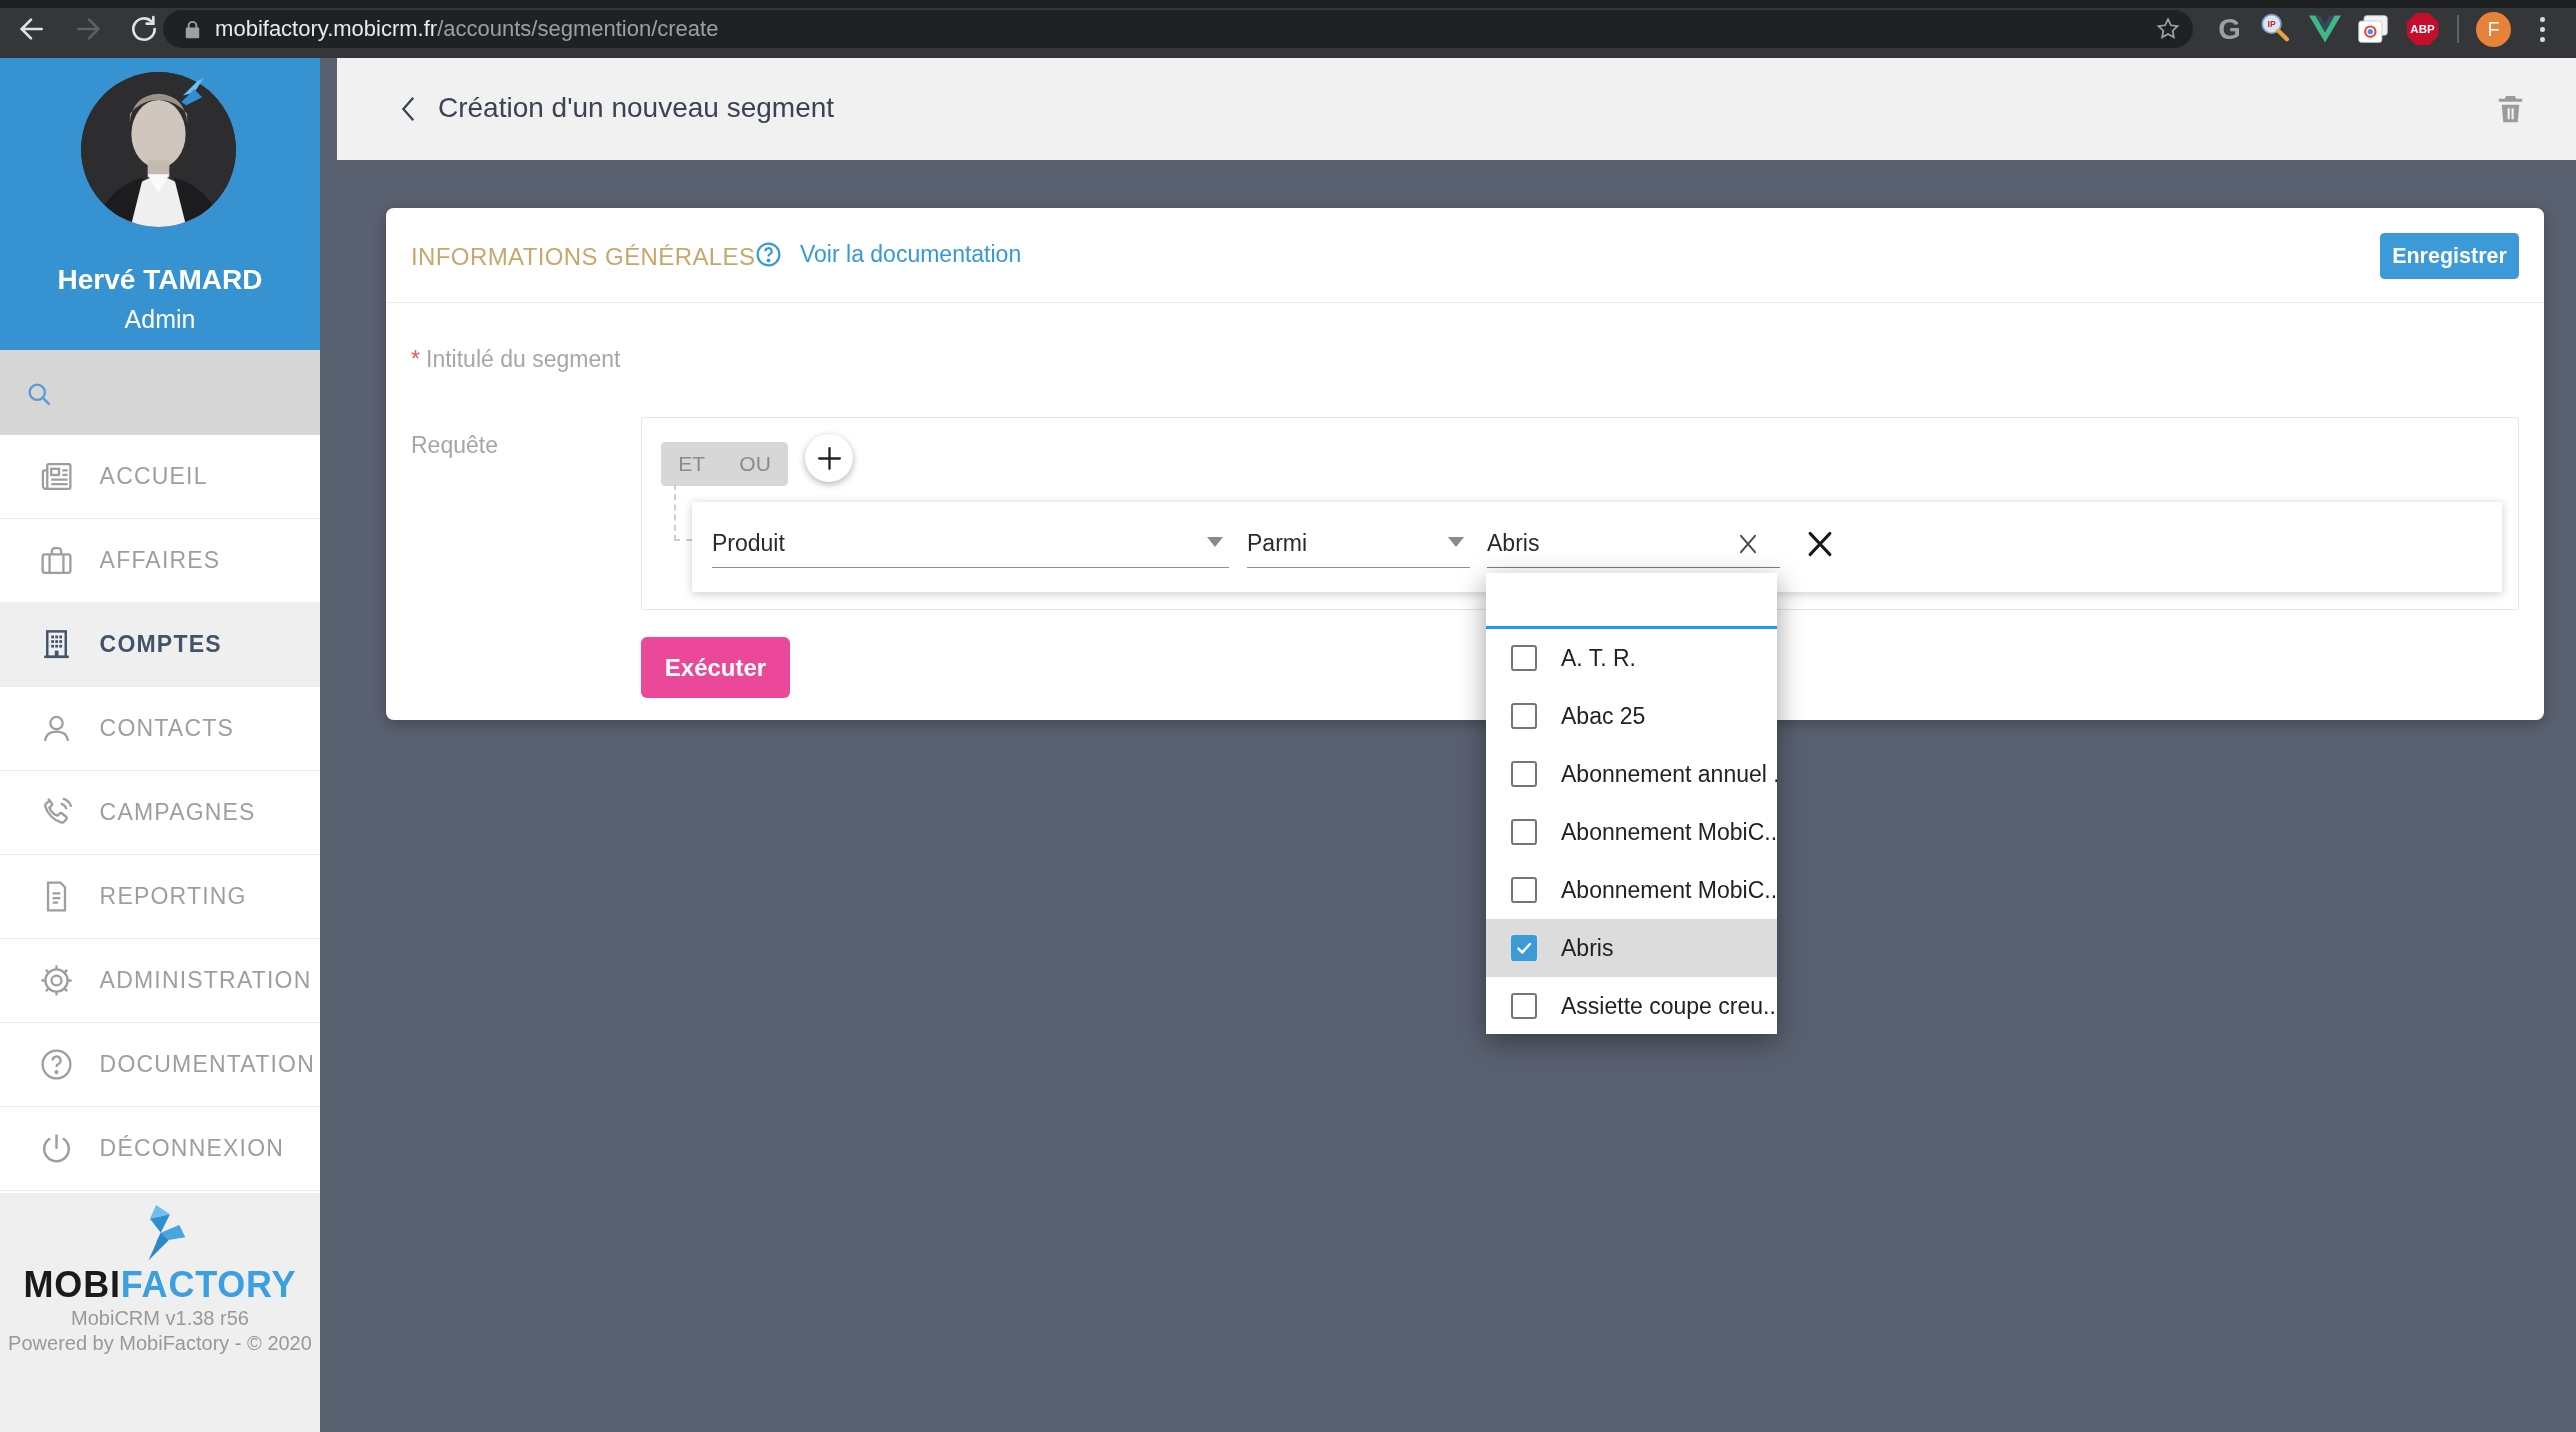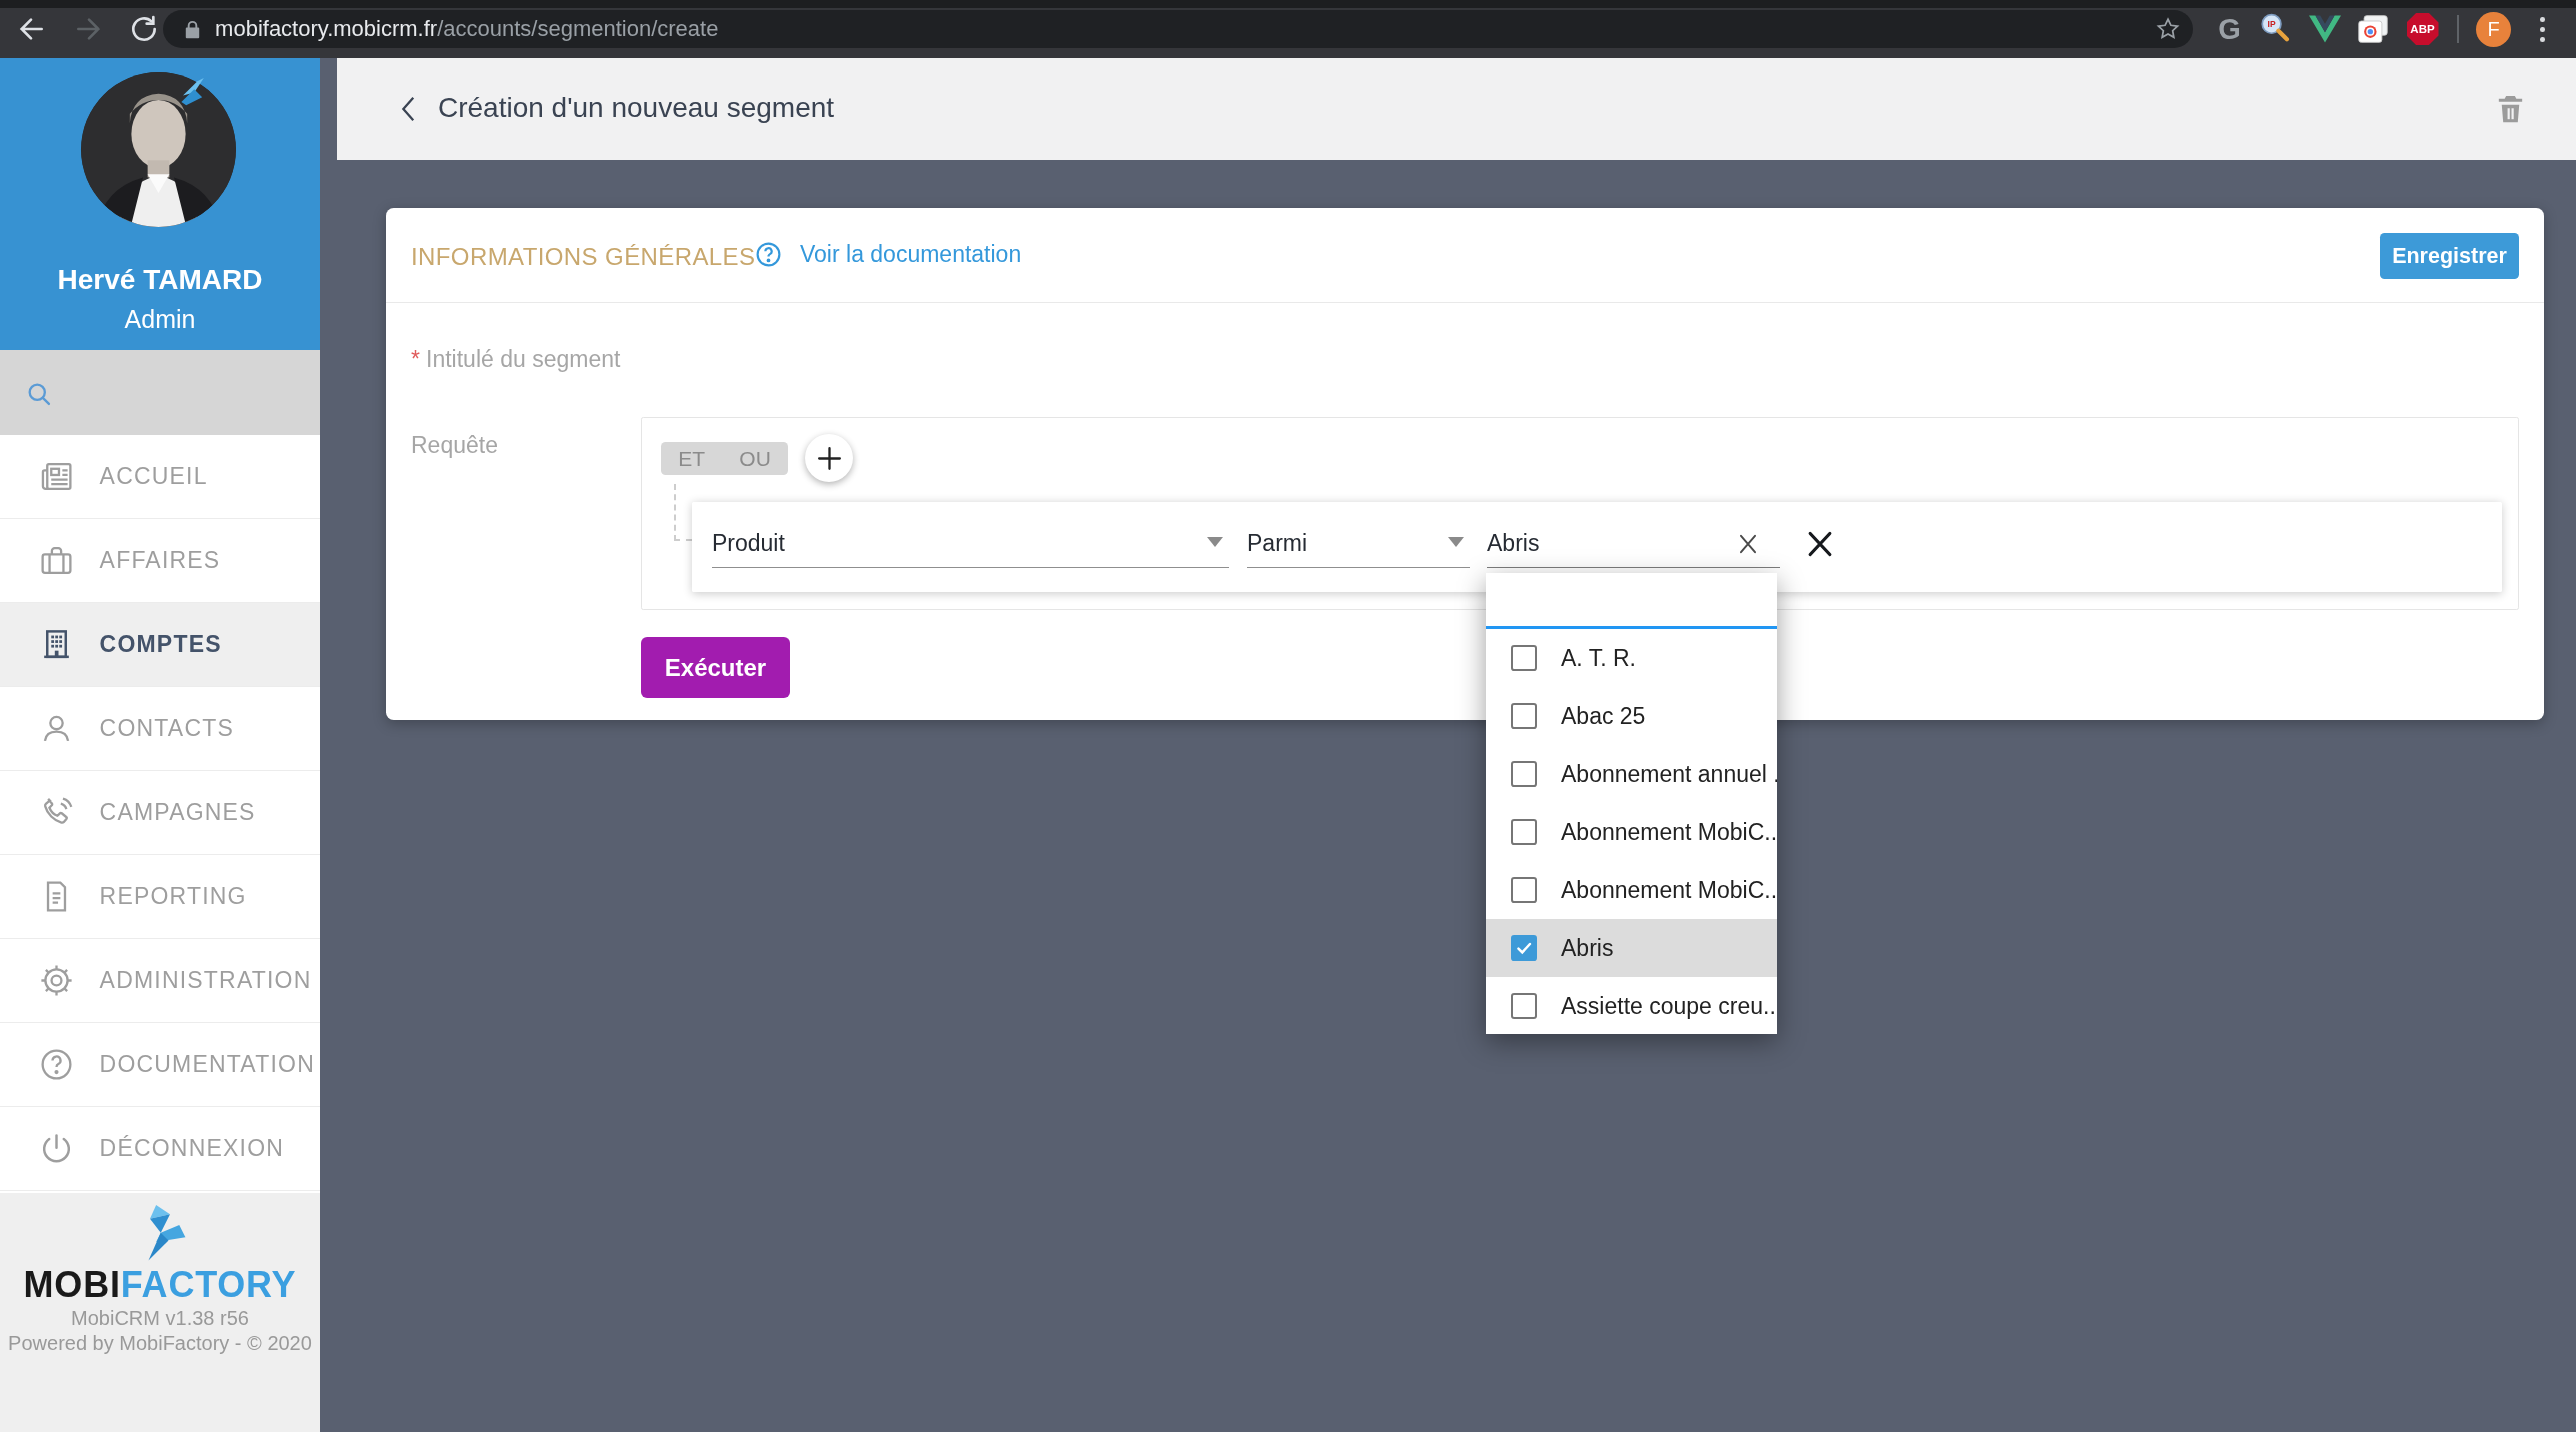--- a/index.html
+++ b/index.html
@@ -65,33 +65,33 @@
   .sec-title { position:absolute; left:25px; top:35px; font-size:24px; color:#c8a76d; letter-spacing:0.4px; }
   .doclink { position:absolute; left:368px; top:32px; display:flex; align-items:center; gap:17px; color:#3498db; font-size:23px; cursor:pointer; }
   .doclink .qi { width:29px; height:29px; }
   .save-btn { position:absolute; right:25px; top:25px; width:139px; height:46px; background:#3d9ad8; border:none; border-radius:4.6px; color:#fff; font-size:21.5px; font-weight:bold; font-family:inherit; cursor:pointer; }
 
   .f-label { position:absolute; left:25px; font-size:23px; color:#a6a6a6; }
   .f-label .req { color:#e05c5c; margin-right:6.1px; }
   .name-input { position:absolute; left:255px; top:121px; width:1876px; height:61px; border:1.5px solid #dadada; border-radius:6.1px; font-size:23px; color:#2e3745; padding-left:21.5px; outline:none; font-family:inherit; background:#fff; }
 
   .qpanel { position:absolute; left:255px; top:209px; width:1878px; height:193px; border:1.5px solid #e5e5e5; border-radius:2.3px; background:#fff; }
-  .toggle { position:absolute; left:19px; top:24px; width:127px; height:33px; background:#d7d7d7; border-radius:4.6px; display:flex; align-items:center; justify-content:space-around; color:#8b8b8b; font-size:21px; cursor:pointer; }
+  .toggle { position:absolute; left:19px; top:24px; width:127px; height:44px; background:#d7d7d7; border-radius:4.6px; display:flex; align-items:center; justify-content:space-around; color:#8b8b8b; font-size:21px; cursor:pointer; }
   .plus-btn { position:absolute; left:163px; top:16px; width:48px; height:48px; border-radius:50%; background:#fff; box-shadow:0 2.3px 7.7px rgba(0,0,0,.3); display:flex; align-items:center; justify-content:center; cursor:pointer; }
   .dash-v { position:absolute; left:32px; top:66px; height:57px; border-left:2.3px dashed #cdcdcd; }
   .dash-h { position:absolute; left:32px; top:121px; width:18.4px; border-top:2.3px dashed #cdcdcd; }
   .rowcard { position:absolute; left:50px; top:84px; width:1810px; height:90px; background:#fff; box-shadow:0 1.5px 9.2px rgba(0,0,0,.2); border-radius:1.5px; }
   .sel { position:absolute; top:17px; height:49px; border-bottom:1.5px solid #8f8f8f; font-size:23px; color:#262b33; display:flex; align-items:center; cursor:pointer; }
   .sel .caret { position:absolute; right:6.1px; top:18.4px; width:0; height:0; border-left:8.4px solid transparent; border-right:8.4px solid transparent; border-top:10.7px solid #8a8a8a; }
   .sel-field { left:20px; width:517px; }
   .sel-op { left:555px; width:223px; }
   .sel-val { left:795px; width:293px; }
   .x-small { position:absolute; left:1042px; top:28px; width:28px; height:28px; cursor:pointer; }
   .x-big { position:absolute; left:1111px; top:24.6px; width:34px; height:34px; cursor:pointer; }
-  .exec-btn { position:absolute; left:255px; top:429px; width:149px; height:61px; background:#a21caf; border:none; border-radius:6.1px; color:#fff; font-size:24px; font-weight:bold; font-family:inherit; cursor:pointer; }
+  .exec-btn { position:absolute; left:255px; top:429px; width:149px; height:61px; background:#ec4899; border:none; border-radius:6.1px; color:#fff; font-size:24px; font-weight:bold; font-family:inherit; cursor:pointer; }
 
   
   .dropdown { position:absolute; left:1149px; top:413px; width:291px; height:461px; background:#fff; box-shadow:0 7.7px 26px rgba(0,0,0,.38); z-index:40; overflow:hidden; }
   .dd-search { position:relative; height:56px; border-bottom:3.1px solid #2196f3; }
   .dd-search input { position:absolute; left:15.4px; top:9.2px; width:253px; height:38px; border:none; outline:none; font-size:23px; font-family:inherit; color:#333; }
   .option { height:58px; display:flex; align-items:center; padding-left:25px; gap:24px; font-size:23px; color:#222; cursor:pointer; white-space:nowrap; overflow:hidden; }
   .option.active { background:#dcdcdc; }
   .cb { position:relative; width:26px; height:26px; border:2.3px solid #767676; border-radius:3.1px; flex:none; background:#fff; }
   .option.active .cb { background:#3d9ad8; border-color:#3d9ad8; }
   .cb .check { display:none; position:absolute; left:1.5px; top:2.3px; width:18.4px; height:18.4px; }

